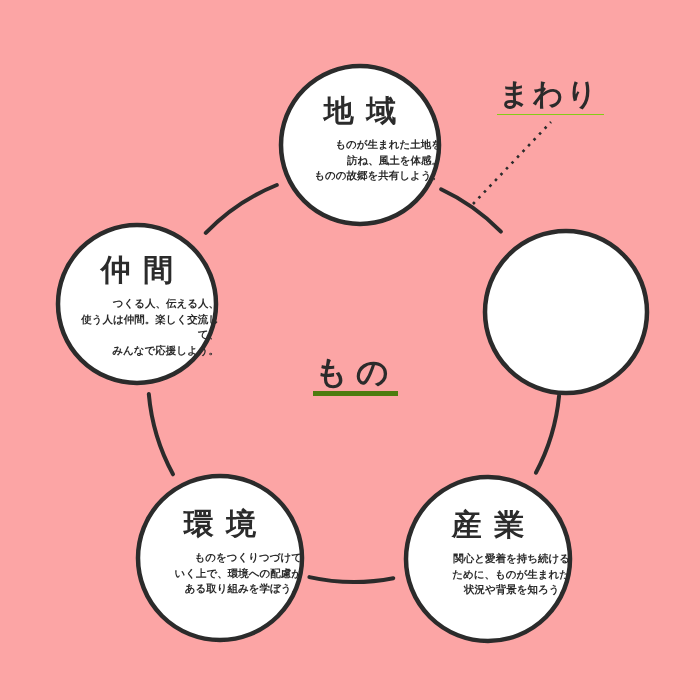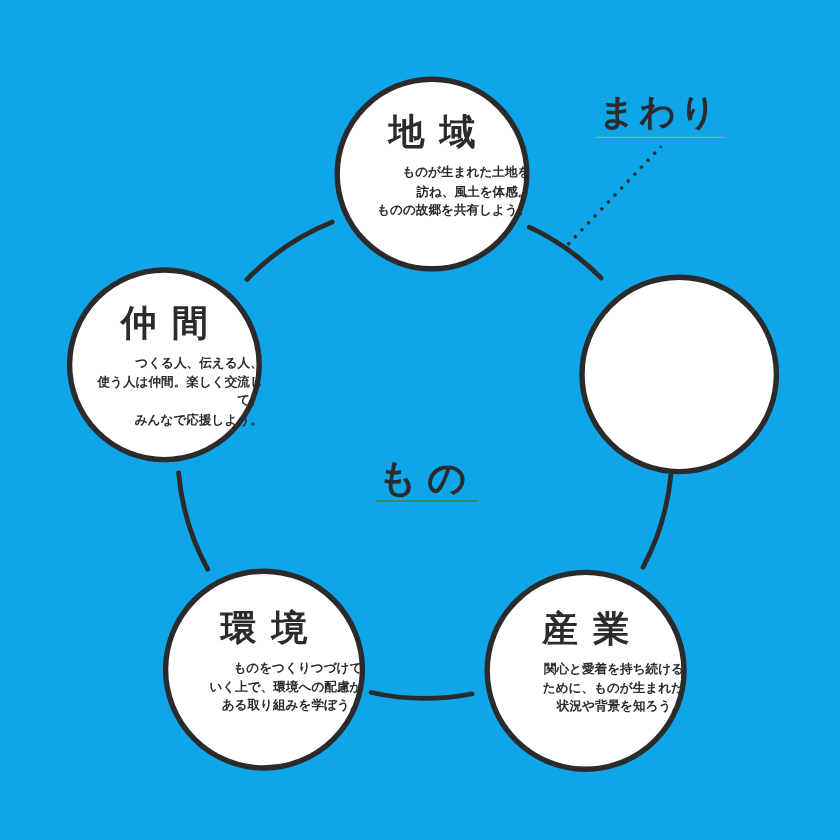--- a/index.html
+++ b/index.html
@@ -1,17 +1,17 @@
 <!DOCTYPE html>
 <html><head>
 <meta charset="utf-8">
 <style>
   html,body{margin:0;padding:0;background:#ffffff;}
   .stage{
-    position:relative;width:700px;height:700px;background:#0ea5e9;
+    position:relative;width:700px;height:700px;background:#fca5a5;
     font-family:"DejaVu Sans",sans-serif;color:#2b2b2b;overflow:hidden;
   }
   .shapes{position:absolute;left:0;top:0;width:700px;height:700px;}
   .node{position:absolute;width:164px;height:164px;display:flex;flex-direction:column;}
   .node-title{
     font-weight:bold;font-size:30px;line-height:1;text-align:center;
     margin-top:33px;letter-spacing:0.42em;margin-left:0.42em;white-space:nowrap;
   }
   .node-desc{
     font-weight:bold;font-size:10.5px;line-height:15.5px;white-space:pre-line;
@@ -20,22 +20,22 @@
   .node--chiiki{left:278px;top:63px;}
   .node--kurashi{left:484px;top:230px;}
   .node--sangyo{left:406px;top:477px;}
   .node--kankyo{left:138px;top:476px;}
   .node--nakama{left:55px;top:222px;}
   .node--kurashi .node-title{letter-spacing:0.14em;margin-left:0.14em;margin-top:25px;}
   .node--kurashi .node-desc{margin-left:30px;}
   .node--nakama .node-desc{margin-left:20px;}
   .center-label{
     position:absolute;left:313px;top:356px;font-size:32px;font-weight:bold;
-    letter-spacing:0.26em;line-height:1;border-bottom:1px solid #4d7c0f;
-    padding:0 1px 3px 2px;white-space:nowrap;margin-top:26px;
+    letter-spacing:0.26em;line-height:1;border-bottom:5px solid #4d7c0f;
+    padding:0 1px 3px 2px;white-space:nowrap;
   }
   .outer-label{
     position:absolute;left:497px;top:79px;font-size:30px;font-weight:bold;
     letter-spacing:0.1em;line-height:1;border-bottom:1px solid #84cc16;
     padding:0 4px 5px 2px;white-space:nowrap;
   }
 </style>
 </head>
 <body>
 

